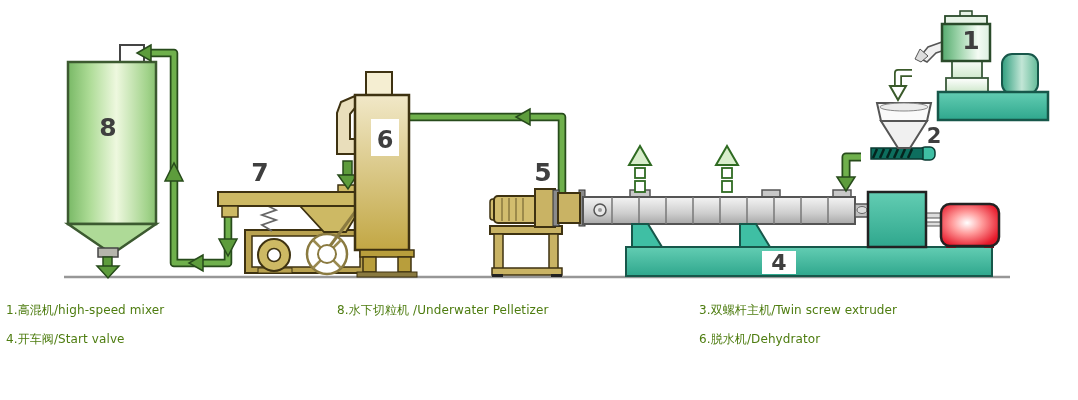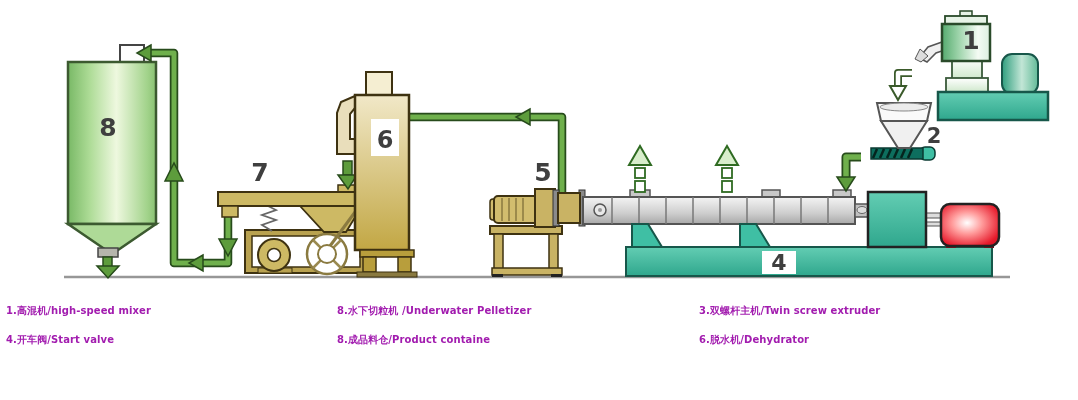--- a/index.html
+++ b/index.html
@@ -7,21 +7,21 @@
     position:relative;width:1078px;height:400px;background:#ffffff;
     font-family:"DejaVu Sans","Liberation Sans",sans-serif;overflow:hidden;
   }
   .diagram-svg{position:absolute;left:0;top:0;}
   .legend{position:absolute;left:0;top:296px;width:1078px;}
   .legend-col{position:absolute;top:0;}
   .legend-col-1{left:6px;}
   .legend-col-2{left:337px;}
   .legend-col-3{left:699px;}
   .legend-item{
-    display:block;font-size:10px;font-weight:700;color:#a21caf;
+    display:block;font-size:12px;font-weight:400;color:#4d7c0f;
     line-height:29px;white-space:nowrap;letter-spacing:0.1px;
   }
   .num{
     font-family:"DejaVu Sans","Liberation Sans",sans-serif;
     fill:#3f3f3f;font-weight:600;
   }
 </style>
 </head>
 <body>
 
@@ -239,20 +239,19 @@
   </g>
 </svg>
 
   <div class="legend">
     <div class="legend-col legend-col-1">
       <span class="legend-item">1.高混机/high-speed mixer</span>
       <span class="legend-item">4.开车阀/Start valve</span>
     </div>
     <div class="legend-col legend-col-2">
       <span class="legend-item">8.水下切粒机 /Underwater Pelletizer</span>
-      <span class="legend-item">8.成品料仓/Product containe</span>
     </div>
     <div class="legend-col legend-col-3">
       <span class="legend-item">3.双螺杆主机/Twin screw extruder</span>
       <span class="legend-item">6.脱水机/Dehydrator</span>
     </div>
   </div>
 </div>
 
 </body></html>

